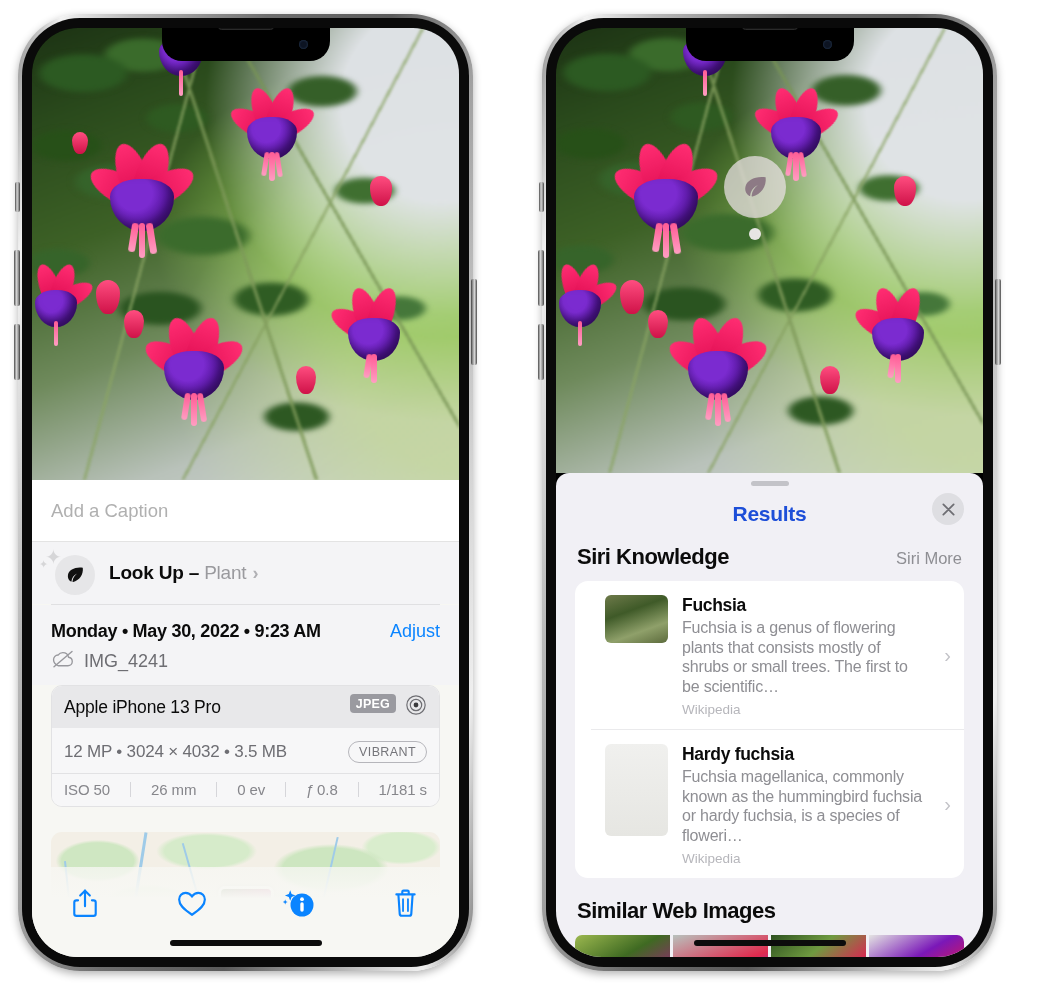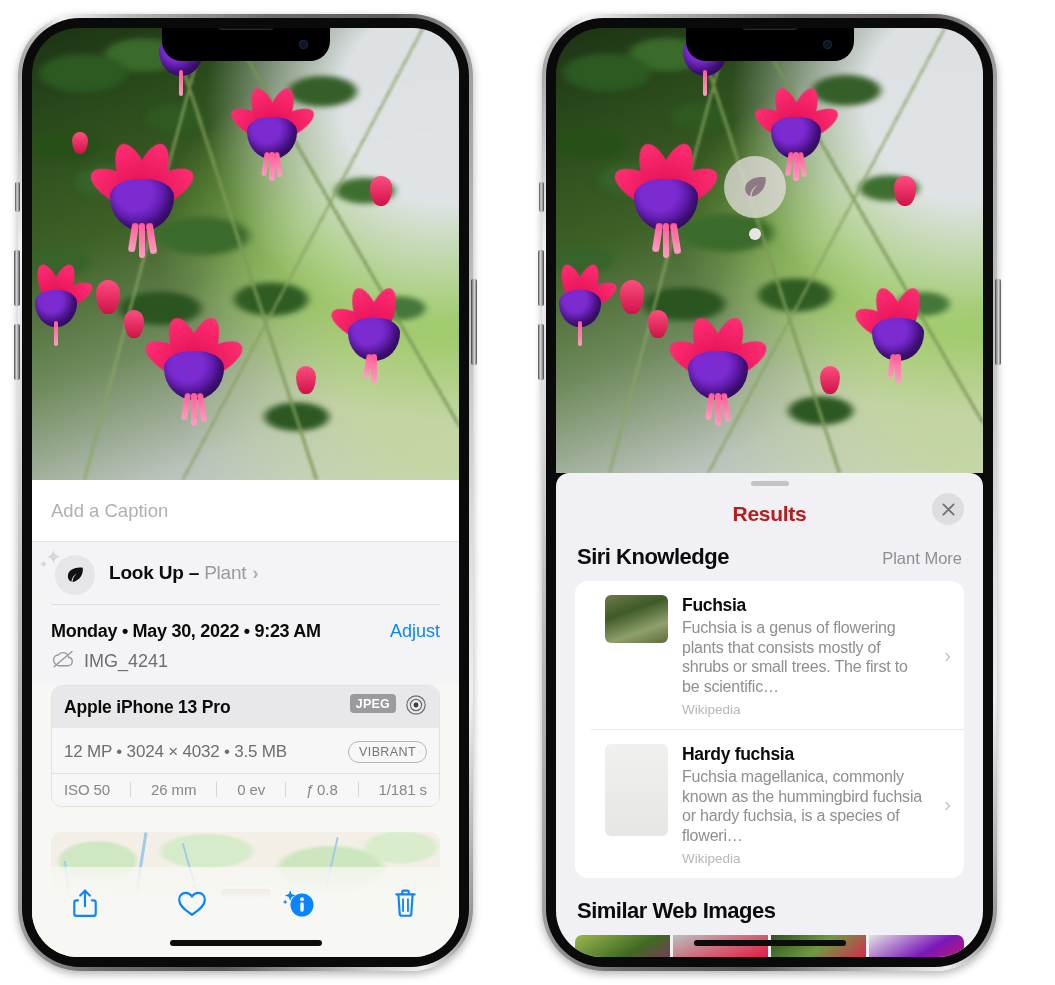--- a/index.html
+++ b/index.html
@@ -191,21 +191,21 @@
   .filename-text { font-size: 18px; color: #6e6e73; }
 
   .camera-card {
     margin: 0 19px; border-radius: 11px; overflow: hidden;
     border: 1px solid #e2e2e4; background: #fafafa;
   }
   .cam-head {
     display: flex; align-items: center; justify-content: space-between;
     background: #e8e8ea; padding: 8px 12px;
   }
-  .cam-title { font-size: 17.5px; color: #0b0b0b; font-weight: bold; letter-spacing: -.2px; text-align: center; }
+  .cam-title { font-size: 17.5px; color: #0b0b0b; font-weight: normal; letter-spacing: -.2px; text-align: center; }
   .cam-head-right { display: flex; align-items: flex-start; gap: 9px; }
   .jpeg-badge {
     background: #9a9aa0; color: #fff; font-size: 12.5px; font-weight: bold;
     padding: 2.5px 6px; border-radius: 4px; letter-spacing: .2px;
   }
   .cam-body { padding: 9px 12px 10px; background: #f7f7f8; }
   .cam-line1 { font-size: 17px; color: #6e6e73; letter-spacing: -.2px; }
   .cam-line2row { display: flex; align-items: center; justify-content: space-between; margin-top: 4px; }
   .cam-line2 { font-size: 17px; color: #6e6e73; letter-spacing: -.2px; }
   .vibrant-badge {
@@ -258,21 +258,21 @@
   .results-sheet {
     position: absolute; left: 0; right: 0; top: 445px; bottom: 0;
     background: #f1f0f5;
     border-top-left-radius: 13px; border-top-right-radius: 13px;
   }
   .grabber {
     position: absolute; left: 50%; transform: translateX(-50%); top: 8px;
     width: 38px; height: 5px; border-radius: 3px; background: #c3c3c8;
   }
   .sheet-head { position: relative; height: 63px; display:flex; align-items:center; justify-content:center; }
-  .sheet-title { font-size: 21px; font-weight: bold; color: #b91c1c; letter-spacing: -.3px; margin-top: 18px; }
+  .sheet-title { font-size: 21px; font-weight: bold; color: #1d4ed8; letter-spacing: -.3px; margin-top: 18px; }
   .close-btn {
     position: absolute; right: 19px; top: 20px; width: 32px; height: 32px;
     border-radius: 50%; background: #dedee2;
     display: flex; align-items: center; justify-content: center;
   }
   .sec-head {
     display: flex; align-items: baseline; justify-content: space-between;
     padding: 8px 21px 11px;
   }
   .sec-title { font-size: 22px; font-weight: bold; color: #0b0b0b; letter-spacing: -.5px; }
@@ -593,21 +593,21 @@
           <span class="sheet-title">Results</span>
           <div class="close-btn">
             <svg width="15" height="15" viewBox="0 0 16 16" aria-hidden="true">
               <path d="M2.5 2.5 L13.5 13.5 M13.5 2.5 L2.5 13.5" stroke="#6e6e73" stroke-width="1.9" stroke-linecap="round"></path>
             </svg>
           </div>
         </div>
 
         <div class="sec-head">
           <span class="sec-title">Siri Knowledge</span>
-          <span class="sec-action">Plant More</span>
+          <span class="sec-action">Siri More</span>
         </div>
 
         <div class="knowledge-card">
           <div class="k-row">
             <div class="k-thumb t1"></div>
             <div class="k-text">
               <div class="k-title">Fuchsia</div>
               <div class="k-desc">Fuchsia is a genus of flowering plants that consists mostly of shrubs or small trees. The first to be scientific…</div>
               <div class="k-src">Wikipedia</div>
             </div>

